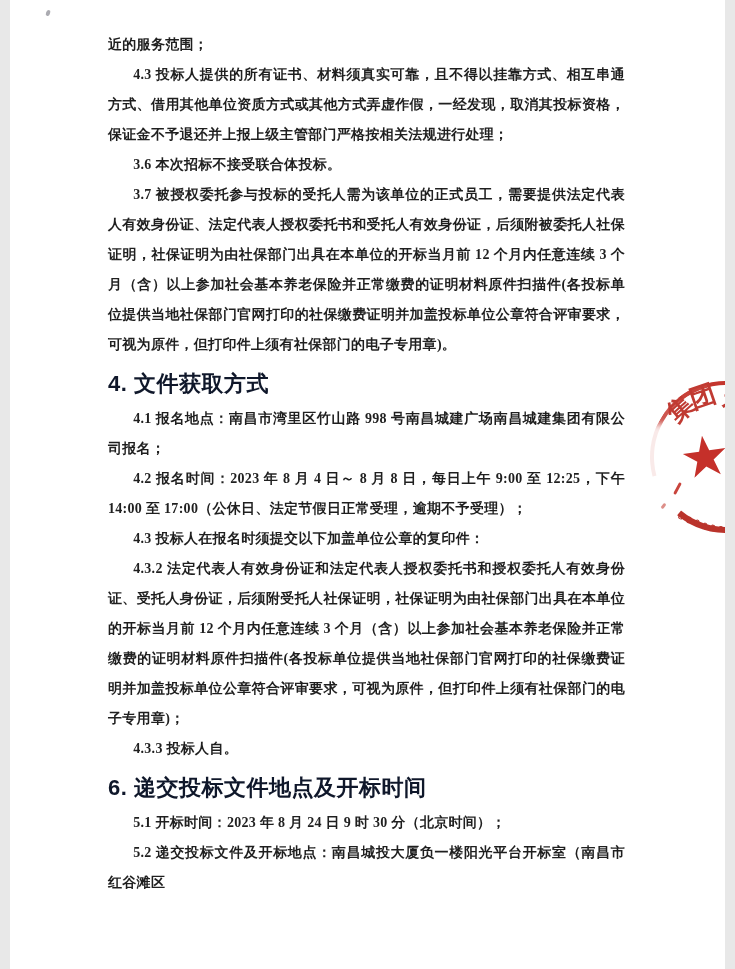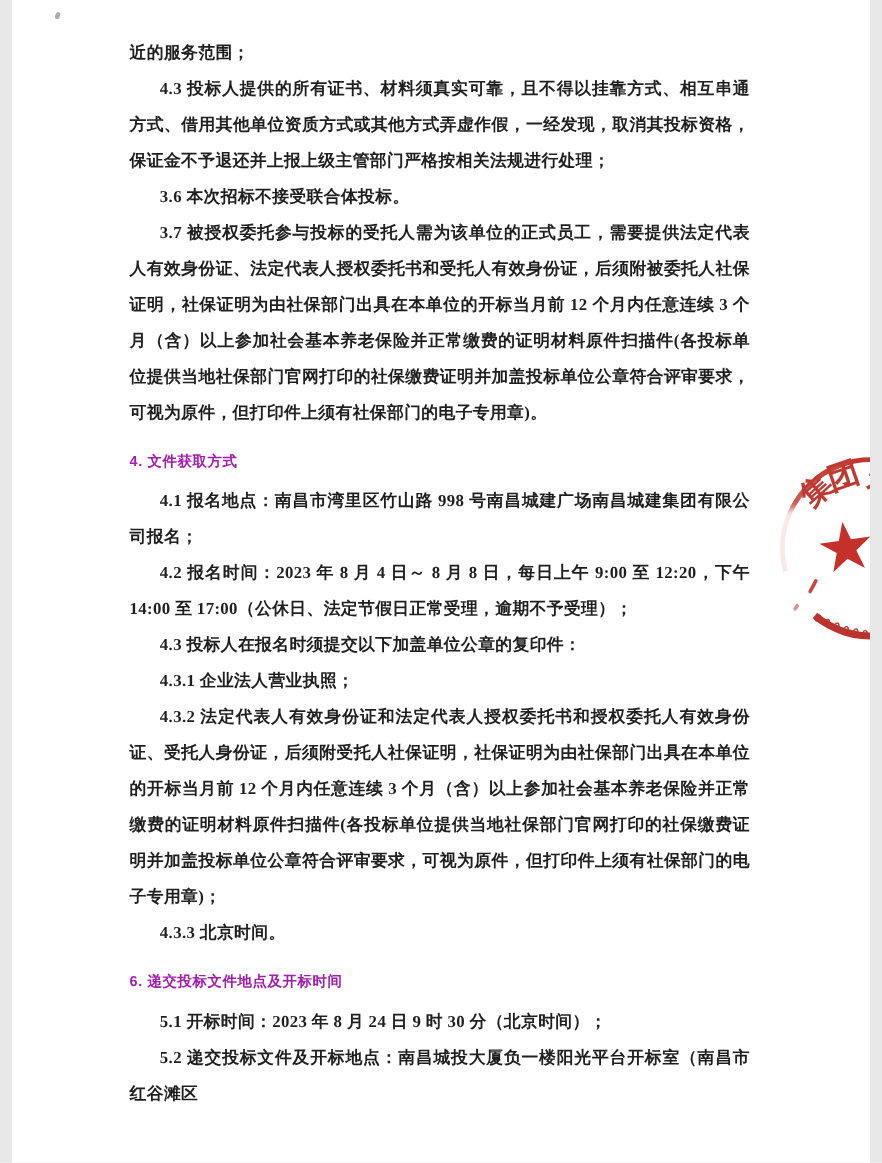--- a/index.html
+++ b/index.html
@@ -31,25 +31,25 @@
     line-height:30px;
     letter-spacing:.3px;
     text-align:justify;
     text-indent:1.8em;
     color:#1f1f1f;
   }
   .para.no-indent{text-indent:0;}
   .heading{
     margin:9px 0 5px 0;
     font-family:"Liberation Sans","DejaVu Sans",sans-serif;
-    font-size:12px;
+    font-size:22px;
     font-weight:700;
     line-height:30px;
     letter-spacing:.5px;
-    color:#a21caf;
+    color:#0f172a;
     text-indent:0;
   }
   
   .seal{
     position:absolute;
     left:635px;top:372px;
     width:110px;height:195px;
     pointer-events:none;
   }
   .ring{
@@ -119,29 +119,28 @@
     <p class="para">4.3 投标人提供的所有证书、材料须真实可靠，且不得以挂靠方式、相互串通方式、借用其他单位资质方式或其他方式弄虚作假，一经发现，取消其投标资格，保证金不予退还并上报上级主管部门严格按相关法规进行处理；</p>
 
     <p class="para">3.6 本次招标不接受联合体投标。</p>
 
     <p class="para">3.7 被授权委托参与投标的受托人需为该单位的正式员工，需要提供法定代表人有效身份证、法定代表人授权委托书和受托人有效身份证，后须附被委托人社保证明，社保证明为由社保部门出具在本单位的开标当月前 12 个月内任意连续 3 个月（含）以上参加社会基本养老保险并正常缴费的证明材料原件扫描件(各投标单位提供当地社保部门官网打印的社保缴费证明并加盖投标单位公章符合评审要求，可视为原件，但打印件上须有社保部门的电子专用章)。</p>
 
     <h2 class="heading">4. 文件获取方式</h2>
 
     <p class="para">4.1 报名地点：南昌市湾里区竹山路 998 号南昌城建广场南昌城建集团有限公司报名；</p>
 
-    <p class="para">4.2 报名时间：2023 年 8 月 4 日～ 8 月 8 日，每日上午 9:00 至 12:20，下午 14:00 至 17:00（公休日、法定节假日正常受理，逾期不予受理）；</p>
+    <p class="para">4.2 报名时间：2023 年 8 月 4 日～ 8 月 8 日，每日上午 9:00 至 12:25，下午 14:00 至 17:00（公休日、法定节假日正常受理，逾期不予受理）；</p>
 
     <p class="para">4.3 投标人在报名时须提交以下加盖单位公章的复印件：</p>
 
-    <p class="para">4.3.1 企业法人营业执照；</p>
 
     <p class="para">4.3.2 法定代表人有效身份证和法定代表人授权委托书和授权委托人有效身份证、受托人身份证，后须附受托人社保证明，社保证明为由社保部门出具在本单位的开标当月前 12 个月内任意连续 3 个月（含）以上参加社会基本养老保险并正常缴费的证明材料原件扫描件(各投标单位提供当地社保部门官网打印的社保缴费证明并加盖投标单位公章符合评审要求，可视为原件，但打印件上须有社保部门的电子专用章)；</p>
 
-    <p class="para">4.3.3 北京时间。</p>
+    <p class="para">4.3.3 投标人自。</p>
 
     <h2 class="heading">6. 递交投标文件地点及开标时间</h2>
 
     <p class="para">5.1 开标时间：2023 年 8 月 24 日 9 时 30 分（北京时间）；</p>
 
     <p class="para">5.2 递交投标文件及开标地点：南昌城投大厦负一楼阳光平台开标室（南昌市红谷滩区</p>
 
   </main>
 
   <div class="seal">

